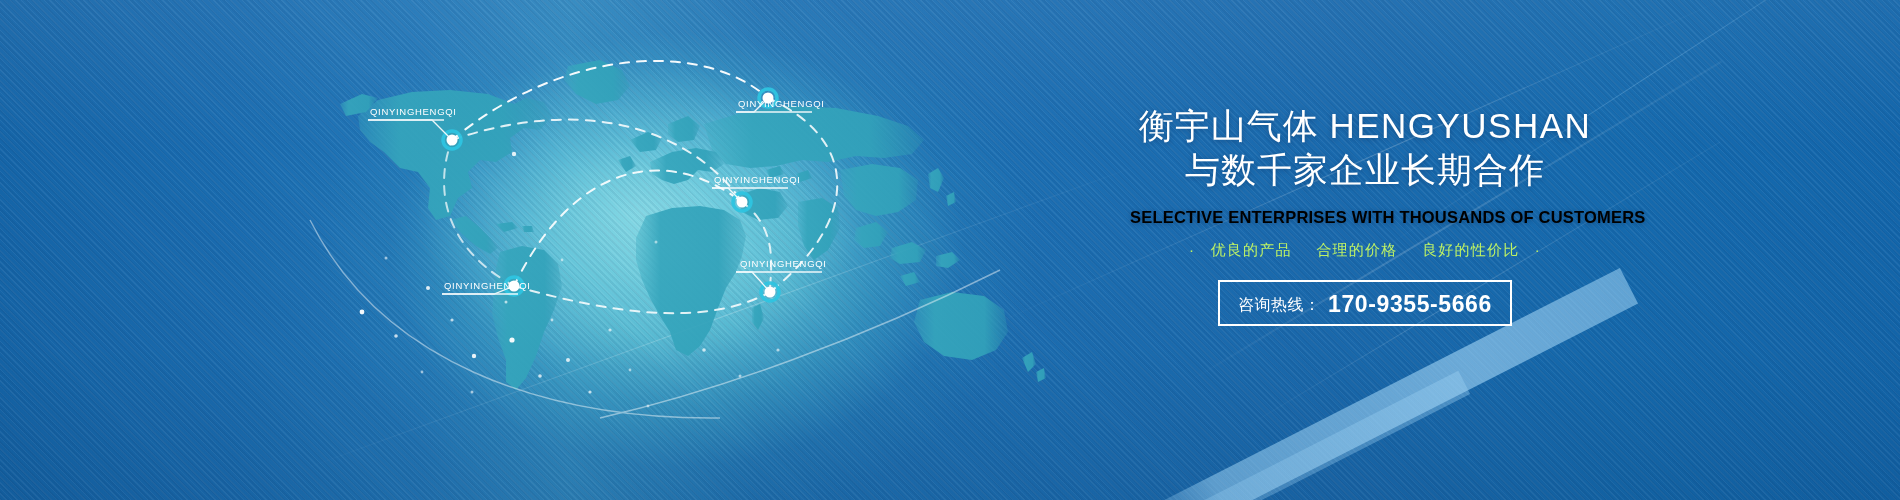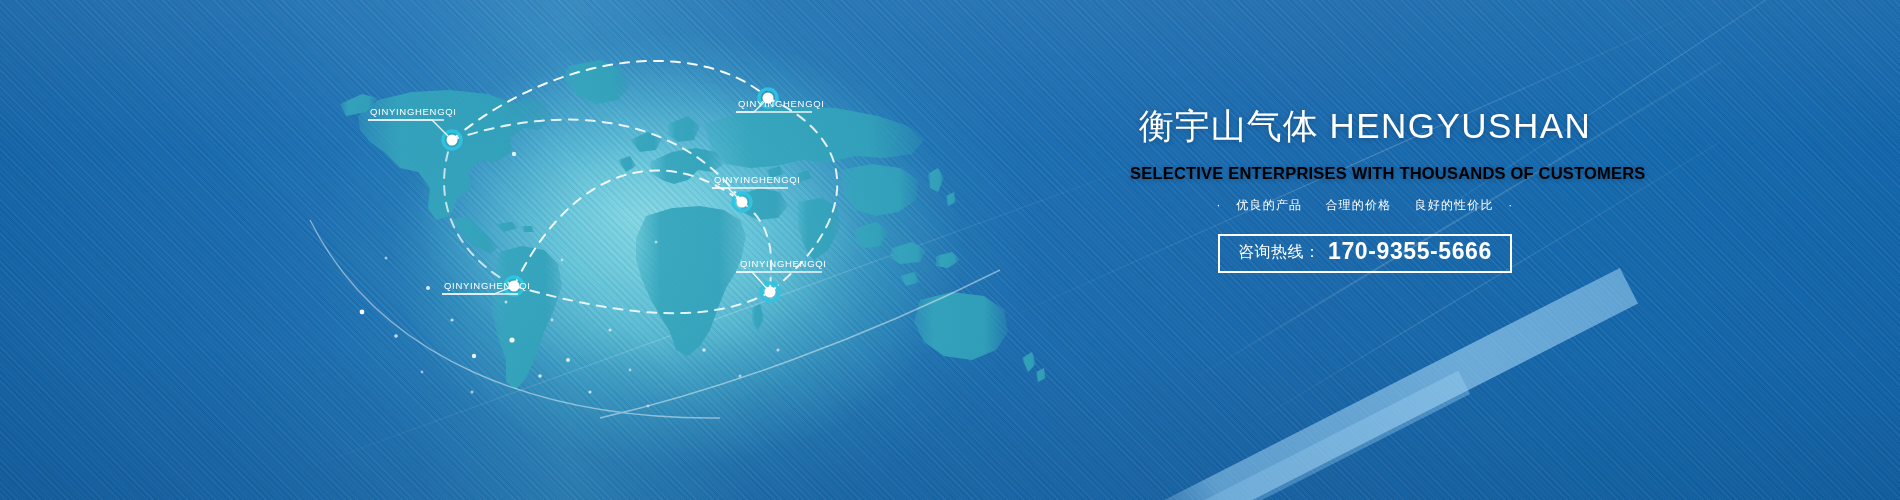--- a/index.html
+++ b/index.html
@@ -169,33 +169,33 @@
     margin-top: 16px;
     color: #000000;
     font-size: 16.5px;
     font-weight: bold;
     letter-spacing: 0.2px;
     white-space: nowrap;
     text-shadow: 0 1px 4px rgba(0,30,70,0.35);
   }
   .subtitle-cn {
     margin-top: 14px;
-    color: #ffffff;
-    font-size: 12px;
+    color: #bef264;
+    font-size: 15px;
     letter-spacing: 1.2px;
     white-space: nowrap;
   }
   .subtitle-cn .sep { margin: 0 10px; }
   .subtitle-cn .gap { display:inline-block; width: 14px; }
 
   .phone-box {
     display: inline-block;
     margin-top: 20px;
     border: 2px solid #ffffff;
-    padding: 4px 18px 8px 18px;
+    padding: 11px 18px 8px 18px;
     white-space: nowrap;
     line-height: 1;
   }
   .phone-label {
     color: #ffffff;
     font-size: 16px;
     letter-spacing: 0.5px;
     vertical-align: middle;
   }
   .phone-num {
@@ -393,20 +393,21 @@
     </svg>
   </div>
 
   <div class="content">
 
     <div class="headline">
       <span>衡宇山气体</span>
       <span class="en">HENGYUSHAN</span>
     </div>
 
+    <div class="headline">与数千家企业长期合作</div>
 
     <div class="subtitle-en">SELECTIVE ENTERPRISES WITH THOUSANDS OF CUSTOMERS</div>
 
     <div class="subtitle-cn">
       <span class="sep">·</span>
       <span>优良的产品</span>
       <span class="gap"></span>
       <span>合理的价格</span>
       <span class="gap"></span>
       <span>良好的性价比</span>

